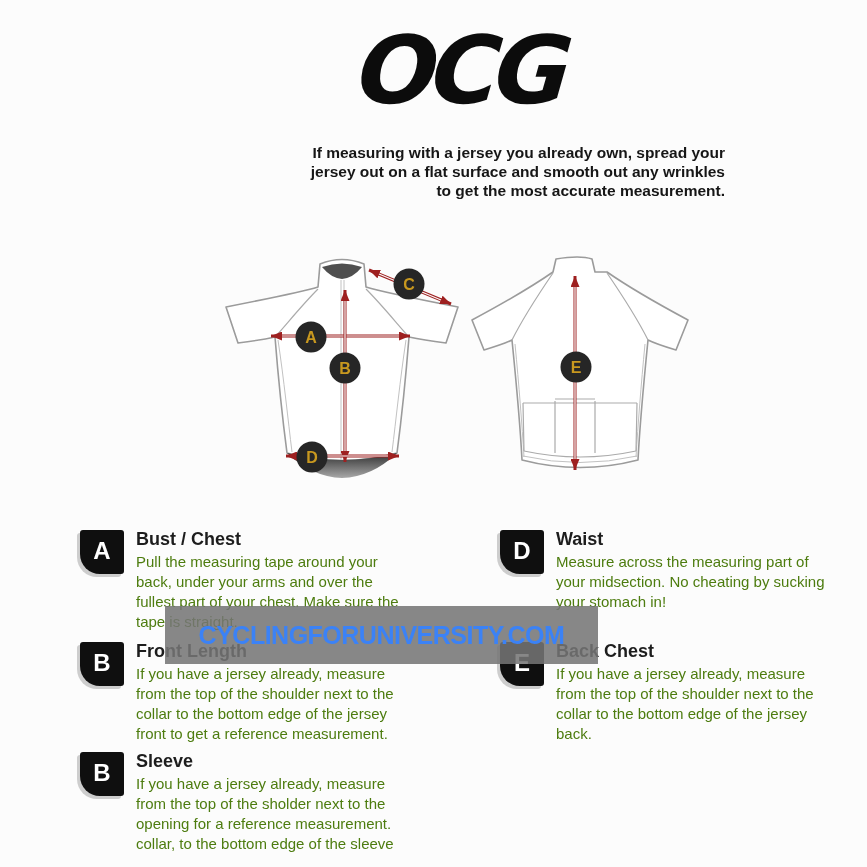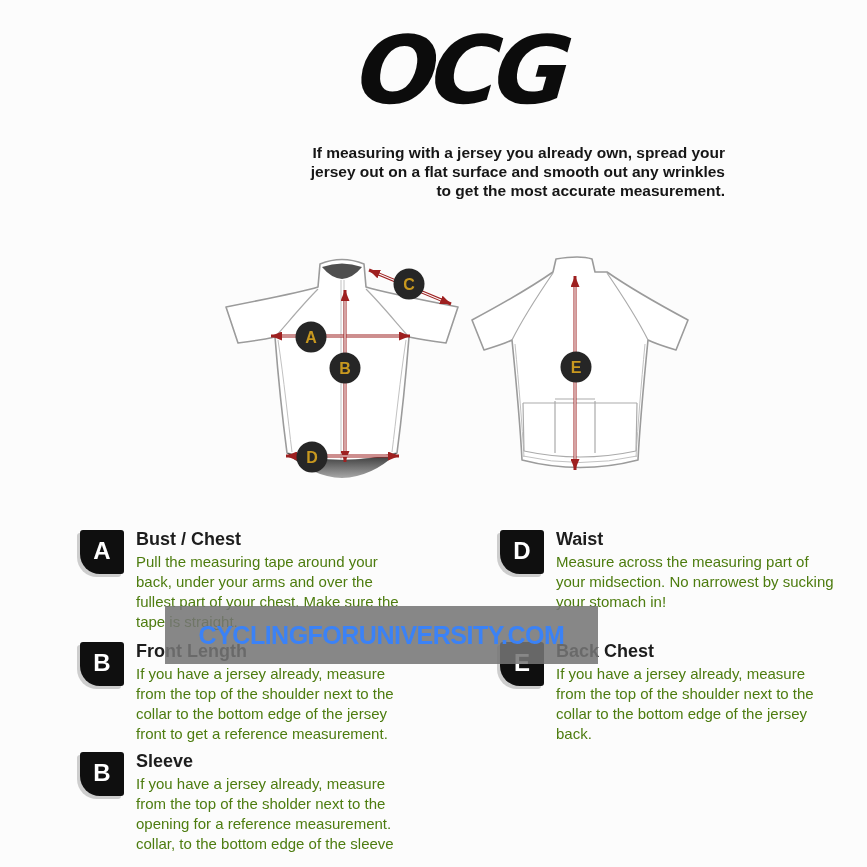--- a/index.html
+++ b/index.html
@@ -172,21 +172,21 @@
     </div>
   </div>
 </div>
 
 <div class="section" style="left:500px;top:528px;">
   <div class="badge">D</div>
   <div class="sec-text">
     <div class="sec-title">Waist</div>
     <div class="sec-body">
       <div>Measure across the measuring part of</div>
-      <div>your midsection. No narrowest by sucking</div>
+      <div>your midsection. No cheating by sucking</div>
       <div>your stomach in!</div>
     </div>
   </div>
 </div>
 
 <div class="section" style="left:80px;top:640px;">
   <div class="badge">B</div>
   <div class="sec-text">
     <div class="sec-title">Front Length</div>
     <div class="sec-body">

